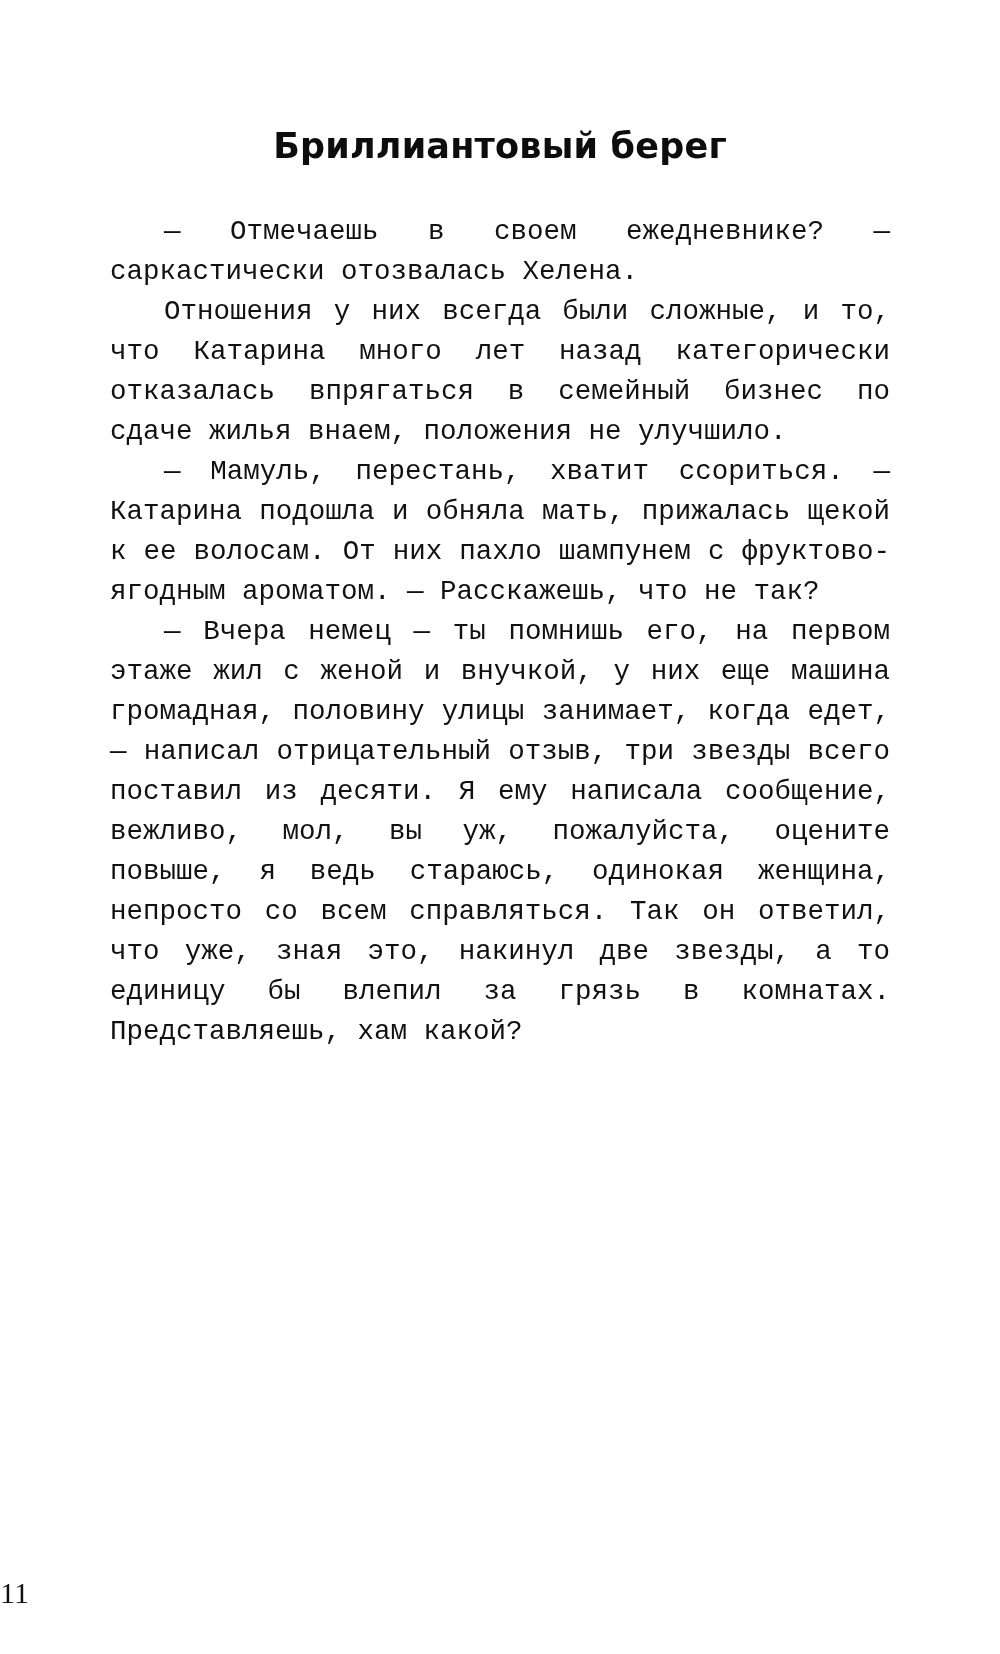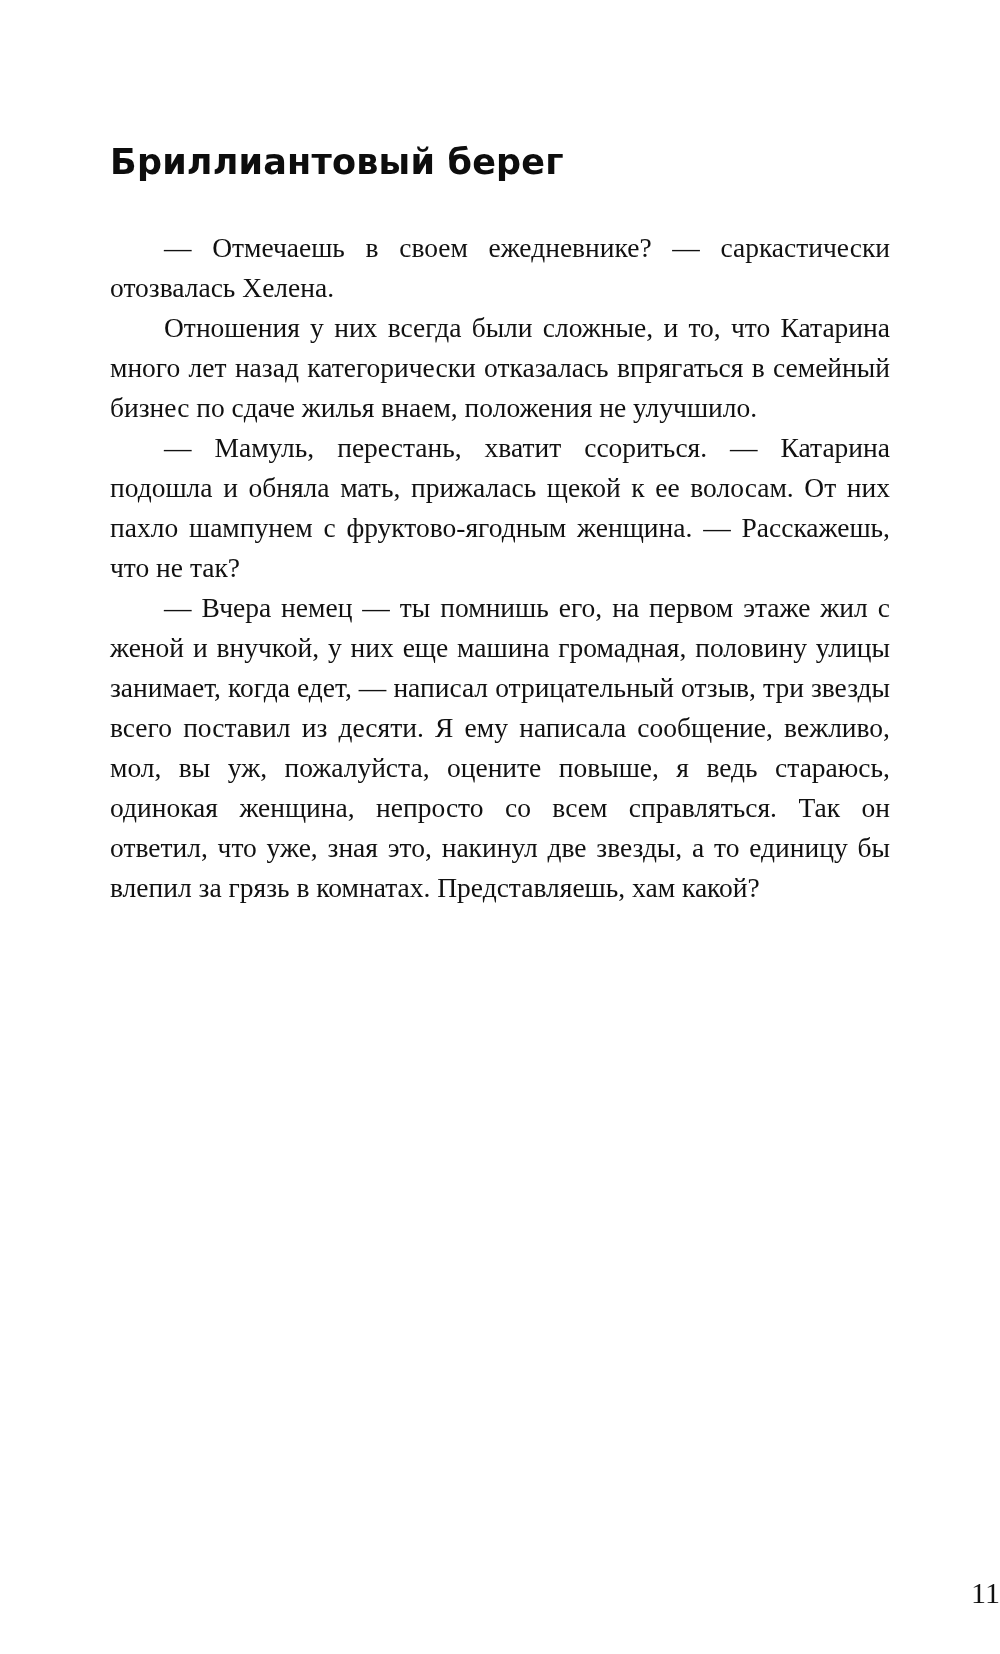--- a/index.html
+++ b/index.html
@@ -18,59 +18,59 @@
     position: relative;
     width: 1000px;
     height: 1654px;
     box-sizing: border-box;
     padding: 126px 110px 60px 110px;
   }
   .chapter-title {
     font-family: "DejaVu Sans", sans-serif;
     font-size: 35px;
     font-weight: 700;
-    text-align: left;
+    text-align: center;
     letter-spacing: 0.2px;
     color: #0d0d0d;
-    margin: 16px 0 34px 0;
+    margin: 0 0 34px 0;
   }
   .body-text {
-    font-family: Liberation Serif, serif;
+    font-family: Liberation Mono, monospace;
     font-size: 27.5px;
     line-height: 1.455;
     text-align: justify;
     color: #111111;
     -webkit-hyphens: manual;
     hyphens: manual;
     margin-top: 46px;
   }
   .body-text p {
     margin: 0;
     text-indent: 54px;
   }
   .page-number {
     position: absolute;
     left: 0;
     right: 0;
     bottom: 44px;
-    text-align: right;
+    text-align: left;
     font-family: "Liberation Serif", serif;
     font-size: 30px;
     color: #111111;
   }
 </style>
 </head>
 <body>
 
 <div class="page">
 
   <h1 class="chapter-title">Бриллиантовый берег</h1>
 
   <div class="body-text">
     <p>— Отмечаешь в своем ежедневнике? — саркастически отозвалась Хелена.</p>
     <p>Отношения у них всегда были сложные, и то, что Катарина много лет назад категорически отказалась впрягаться в семейный бизнес по сдаче жилья внаем, положения не улучшило.</p>
-    <p>— Мамуль, перестань, хватит ссориться. — Катарина подошла и обняла мать, прижалась щекой к ее волосам. От них пахло шампунем с фруктово-ягодным женщина. — Расскажешь, что не так?</p>
+    <p>— Мамуль, перестань, хватит ссориться. — Катарина подошла и обняла мать, прижалась щекой к ее волосам. От них пахло шампунем с фруктово-ягодным ароматом. — Расскажешь, что не так?</p>
     <p>— Вчера немец — ты помнишь его, на первом этаже жил с женой и внучкой, у них еще машина громадная, половину улицы занимает, когда едет, — написал отрицательный отзыв, три звезды всего поставил из десяти. Я ему написала сообщение, вежливо, мол, вы уж, пожалуйста, оцените повыше, я ведь стараюсь, одинокая женщина, непросто со всем справляться. Так он ответил, что уже, зная это, накинул две звезды, а то единицу бы влепил за грязь в комнатах. Представляешь, хам какой?</p>
   </div>
 
   <div class="page-number">11</div>
 
 </div>
 
 </body></html>

